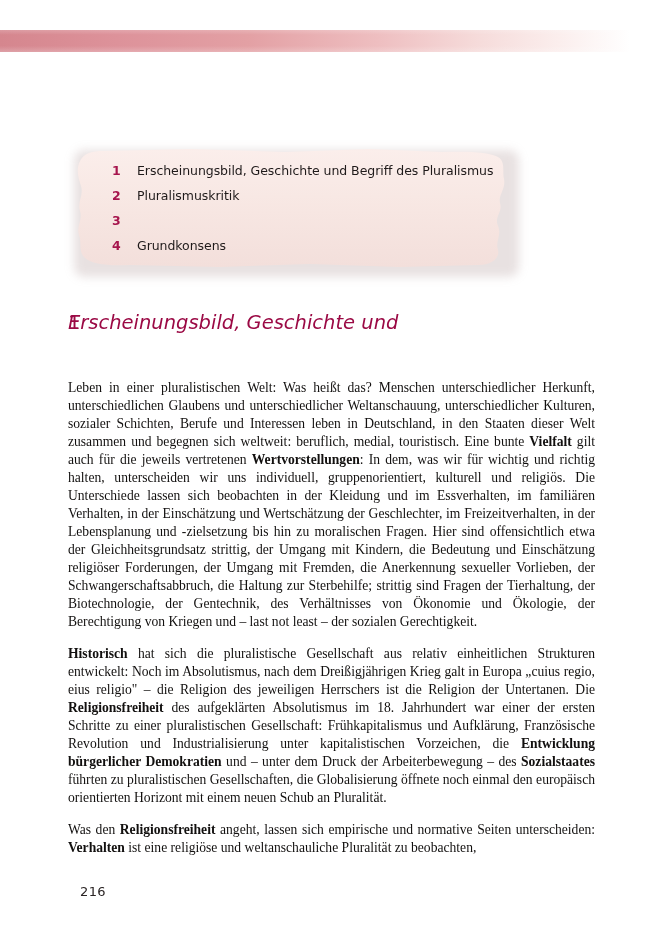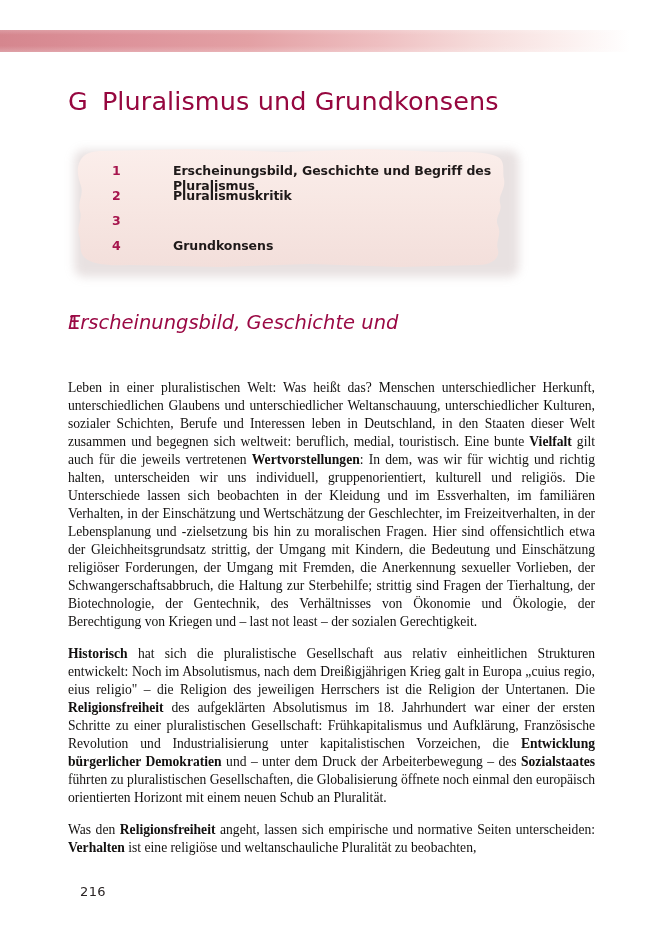--- a/index.html
+++ b/index.html
@@ -109,23 +109,22 @@
   .toc-num {
     width: 25px;
     flex: 0 0 25px;
     color: #a6154d;
     font-size: 12.5px;
     font-weight: 700;
   }
   .toc-label {
     color: #1f1a1a;
     font-size: 12.5px;
-    font-weight: 700;
+    font-weight: 400;
     letter-spacing: -0.05px;
-    margin-left: 36px;
   }
 
   
   .section-heading {
     position: absolute;
     left: 68px;
     top: 310px;
     width: 500px;
     color: #9b0a45;
     font-family: "DejaVu Sans", sans-serif;
@@ -175,23 +174,20 @@
   }
 </style>
 </head>
 <body>
 
 <div class="page">
 
   <div class="top-banner"></div>
   <div class="top-banner-fade"></div>
 
-  <div class="chapter-title">
-    <span class="chapter-letter">G</span><span>Pluralismus und Grundkonsens</span>
-  </div>
 
   <div class="toc-box">
     <div class="toc-shadow"></div>
     <svg class="toc-shape" viewBox="0 0 445 127" preserveAspectRatio="none">
       <defs>
         <linearGradient id="tornFill" x1="0" y1="0" x2="0" y2="1">
           <stop offset="0%" stop-color="#fbeeeb"></stop>
           <stop offset="40%" stop-color="#f8e8e4"></stop>
           <stop offset="100%" stop-color="#f3dfdb"></stop>
         </linearGradient>

